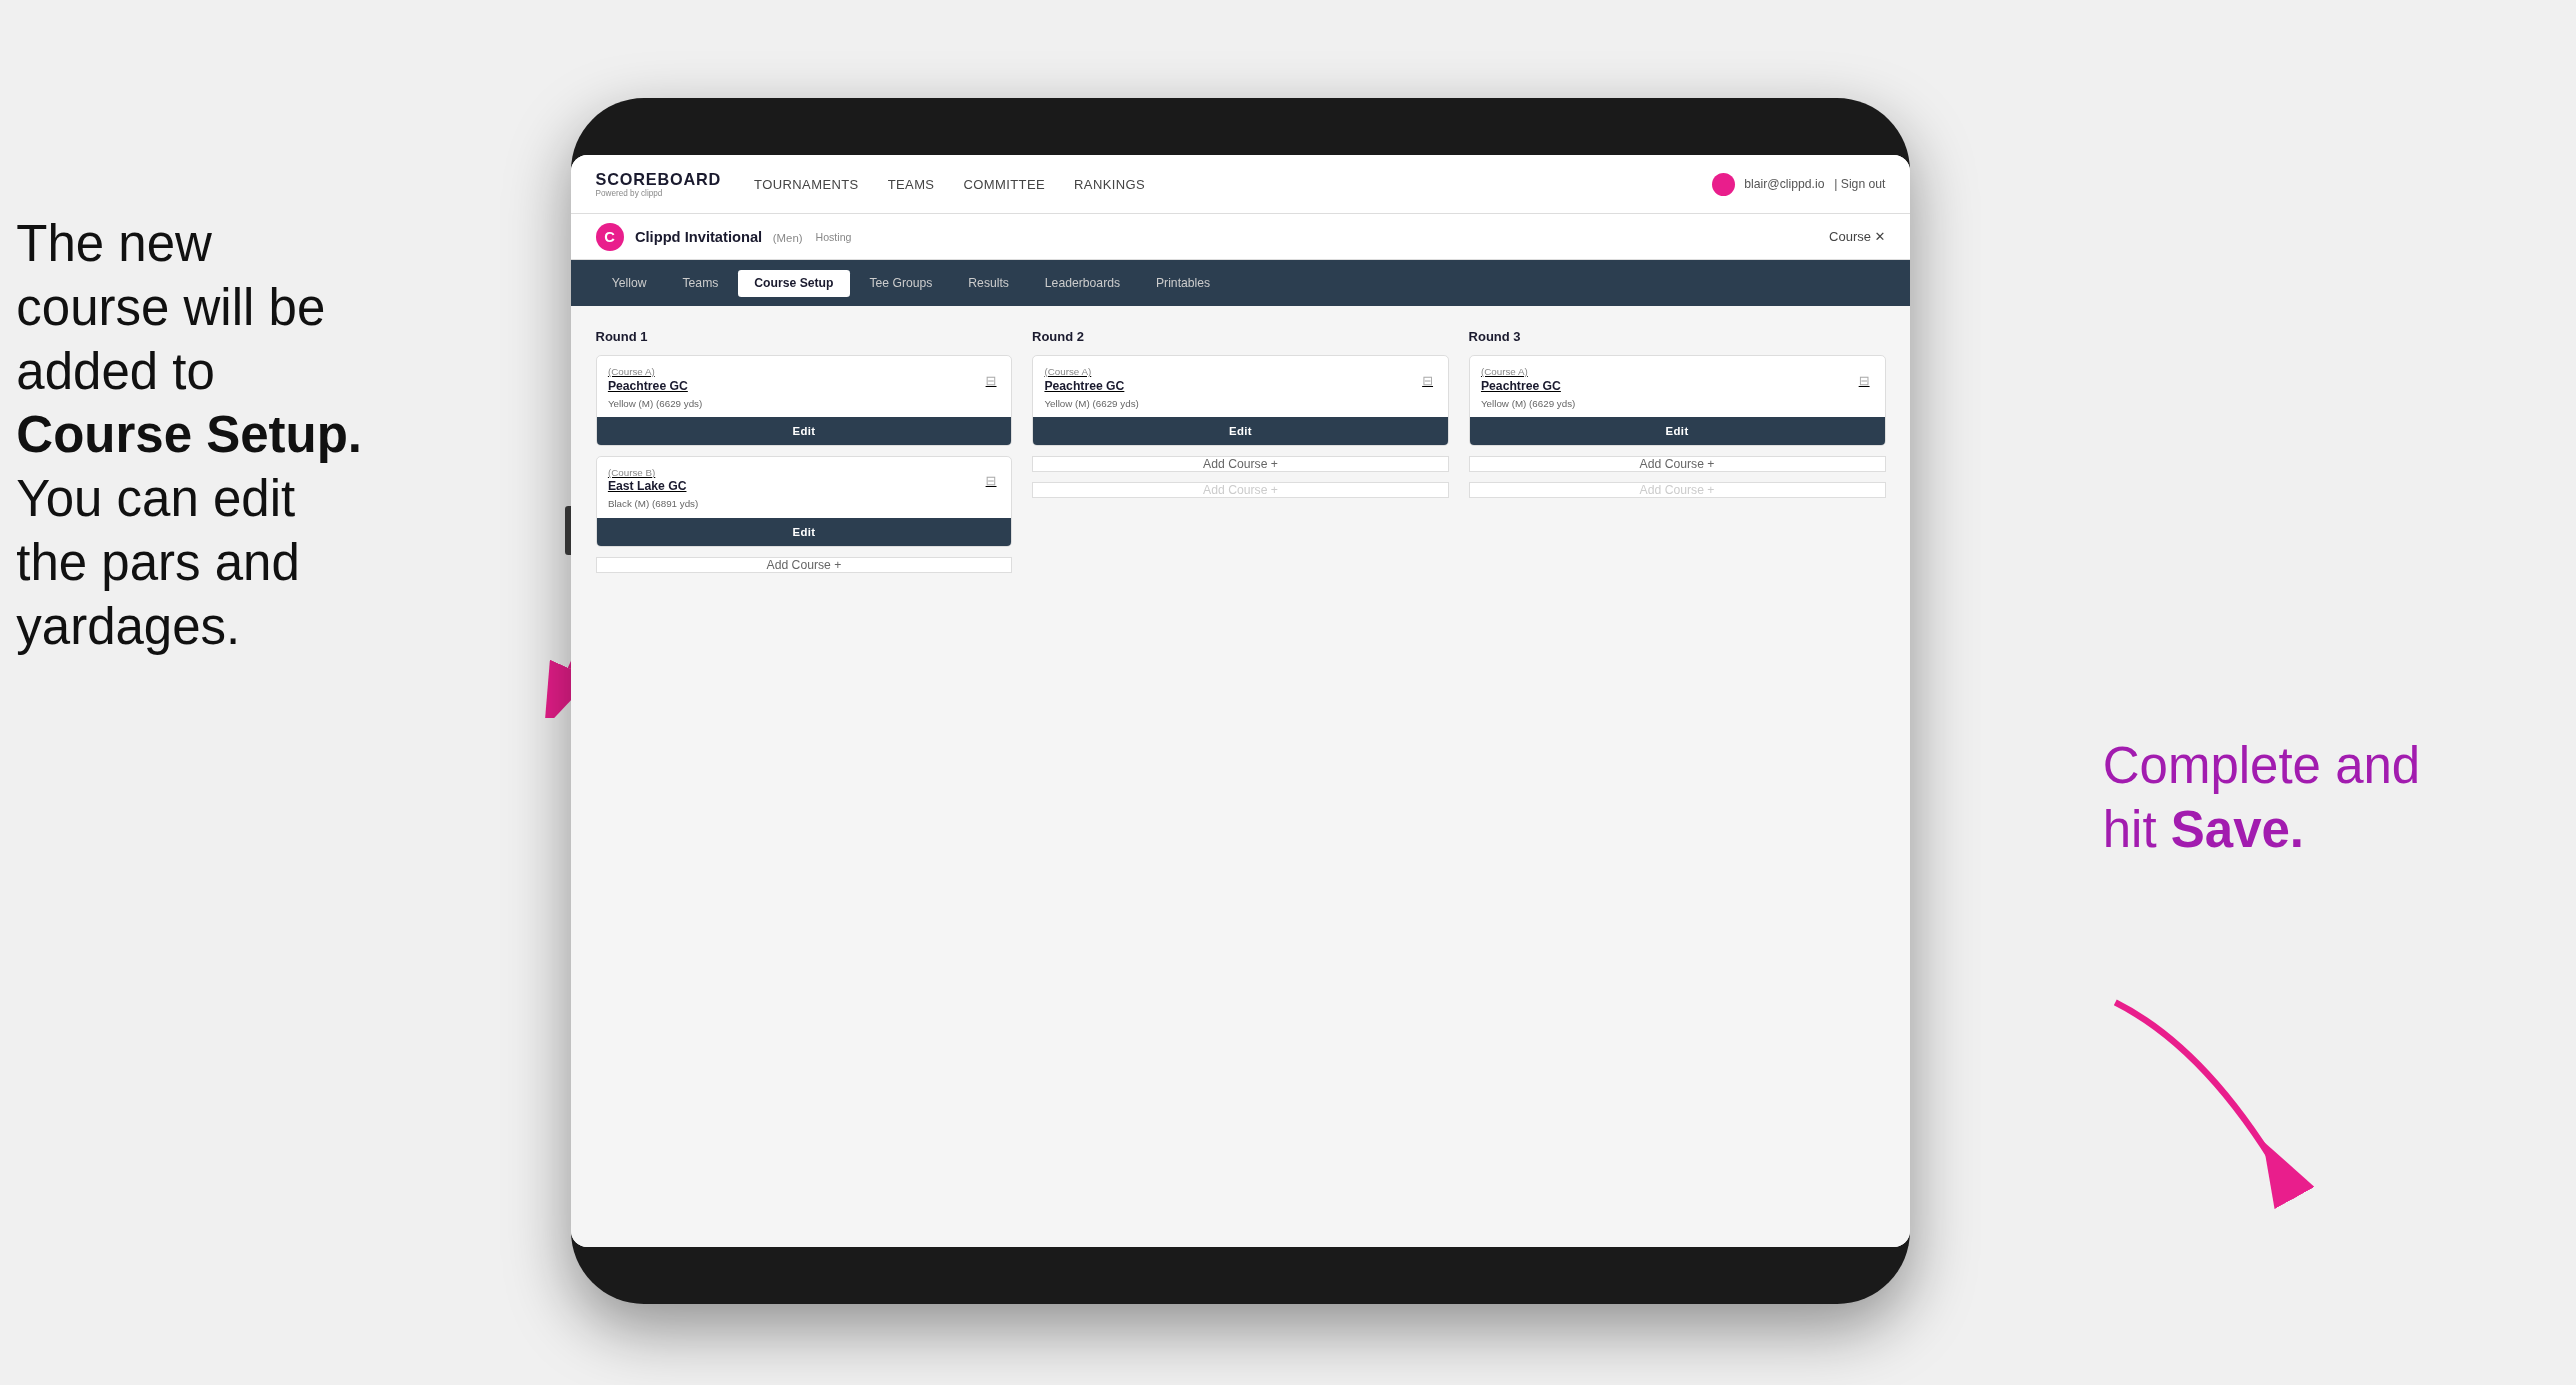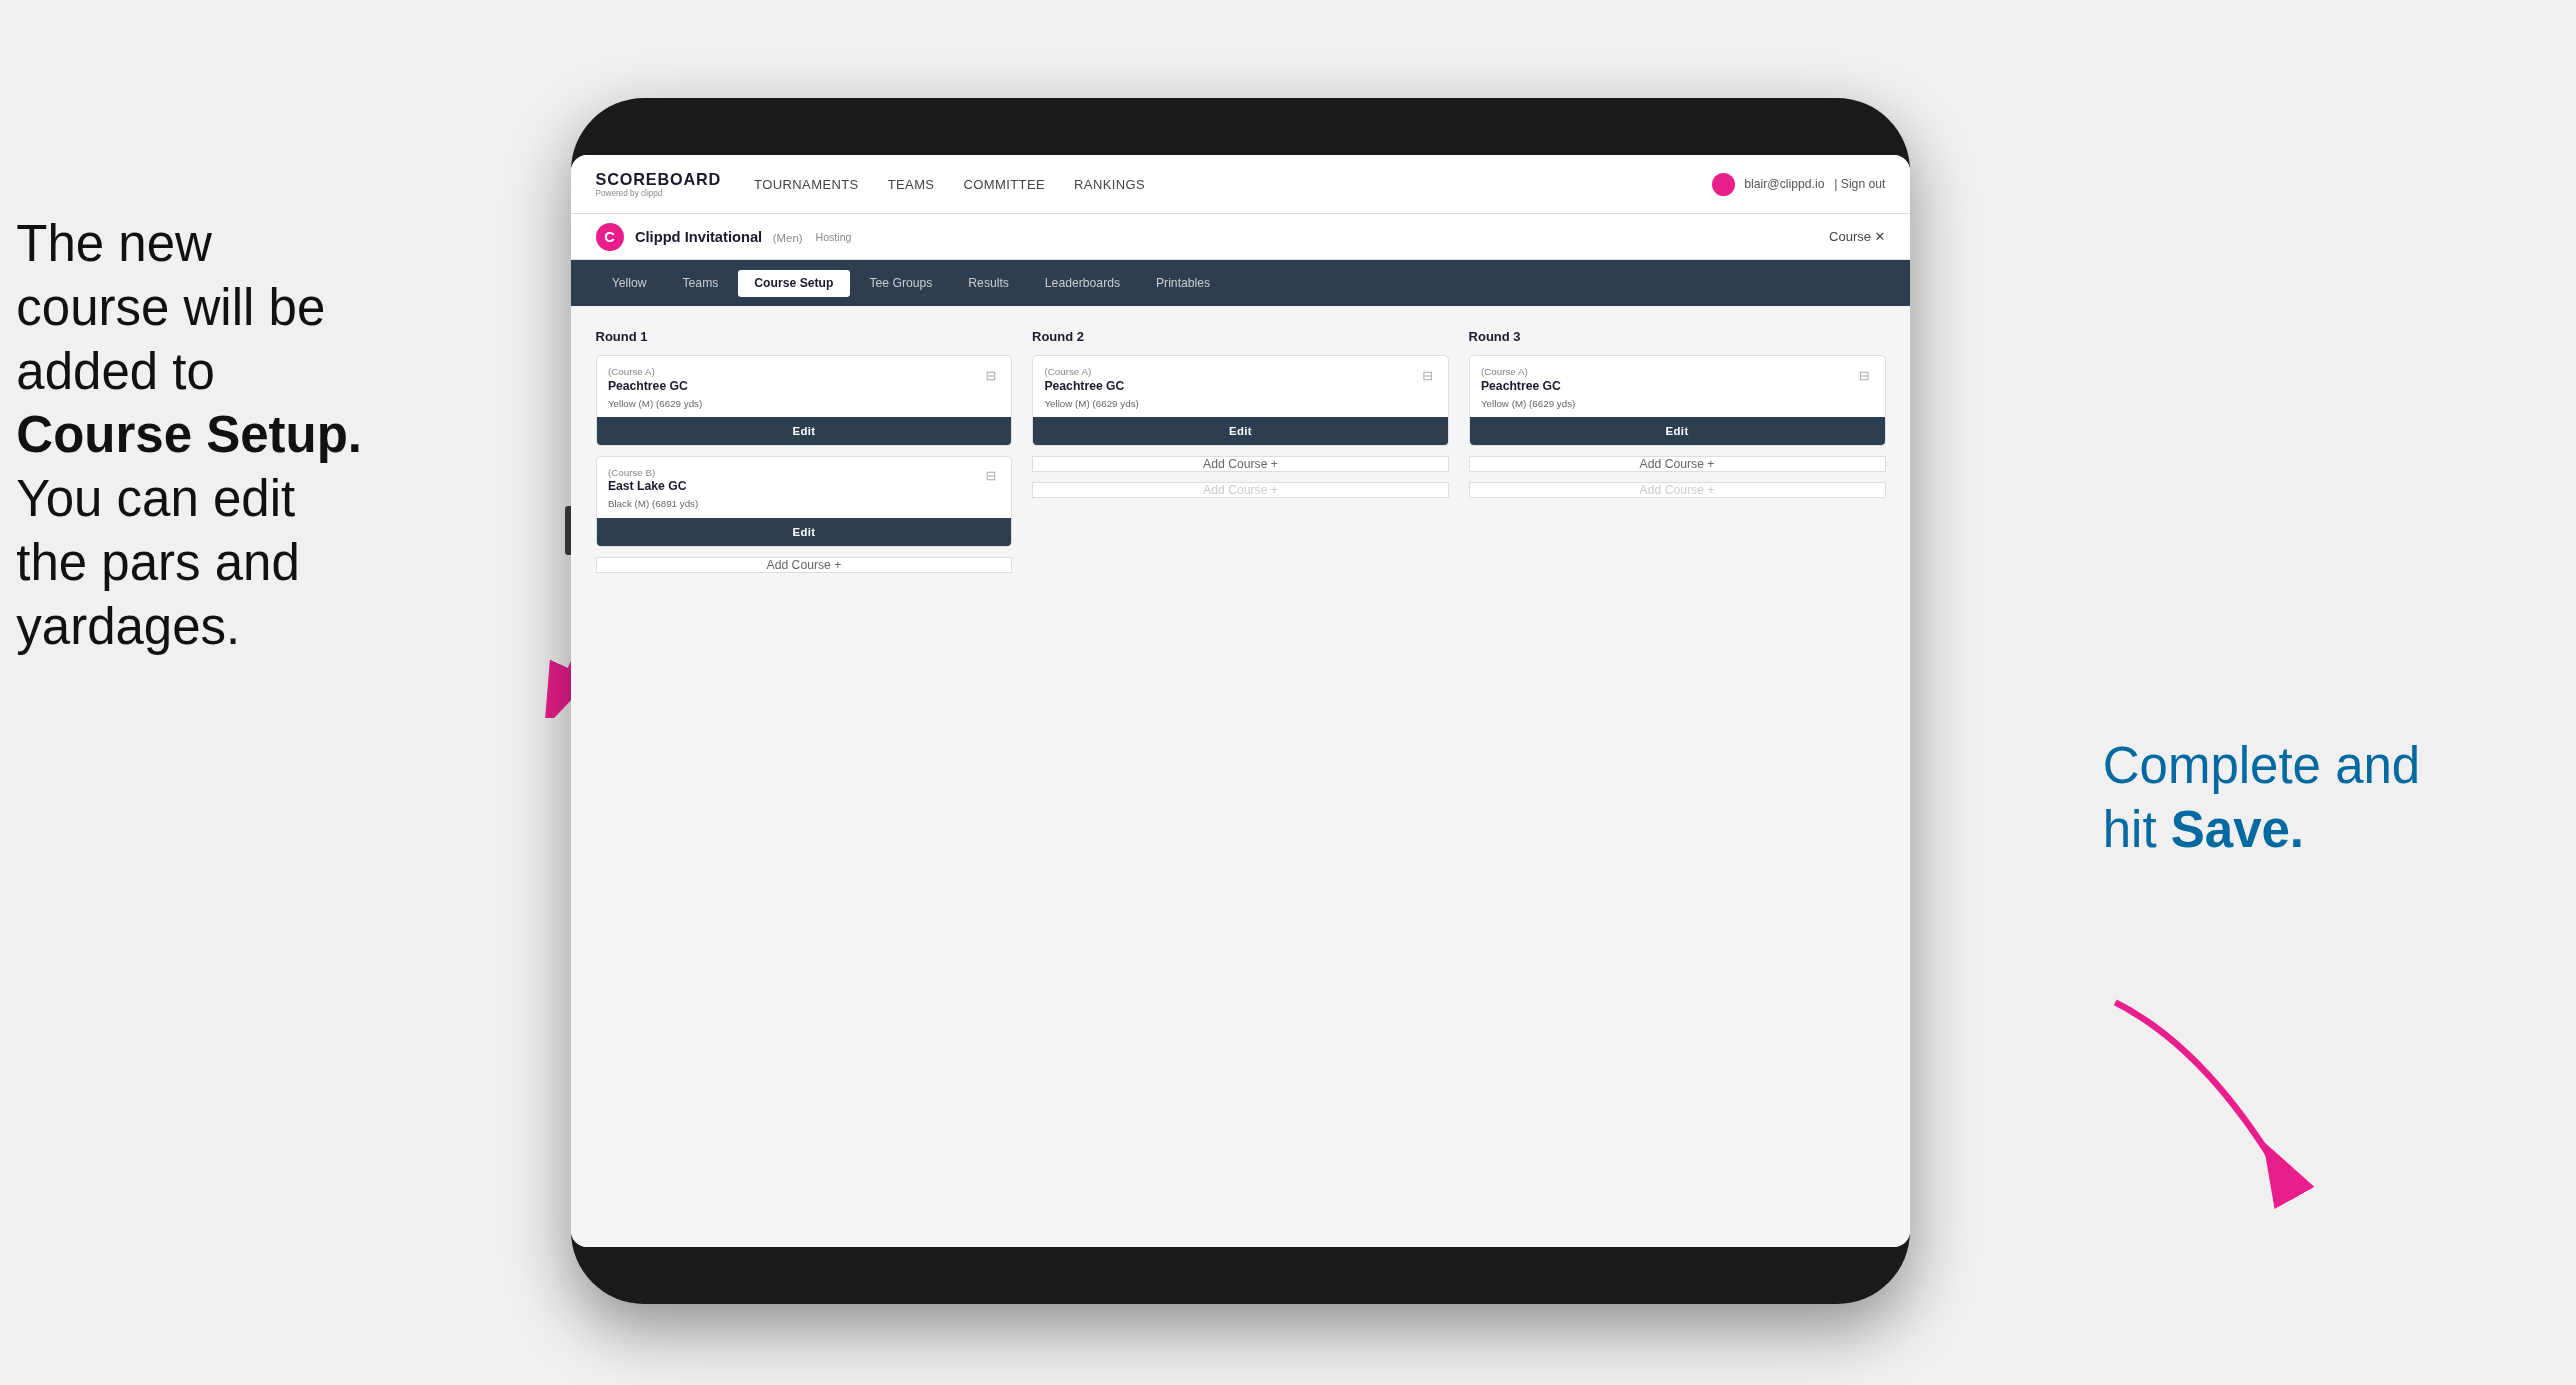--- a/index.html
+++ b/index.html
@@ -24,21 +24,21 @@
     }
     .annotation-left strong { font-weight: 800; }
 
     
     .annotation-right {
       position: absolute;
       right: 16.3px;
       top: 734px;
       font-size: 51px;
       line-height: 1.25;
-      color: #0369a1;
+      color: #a21caf;
       width: 457px;
       text-align: left;
     }
     .annotation-right strong { font-weight: 800; }
 
     
     .tablet-frame {
       position: absolute;
       left: 571px;
       top: 98px;
@@ -233,21 +233,22 @@
       border: 0.8px solid #ddd;
       border-radius: 4.9px;
       margin-bottom: 9.8px;
       overflow: hidden;
     }
 
     .course-card-header {
       padding: 9.8px 11.4px 3.3px 11.4px;
       display: flex;
       justify-content: space-between;
-      align-items: flex-start;
+      align-items: center;
+      text-decoration: underline;
     }
 
     .course-label {
       font-size: 9.8px;
       color: #888;
     }
 
     .course-name {
       font-size: 12.2px;
       font-weight: 700;

